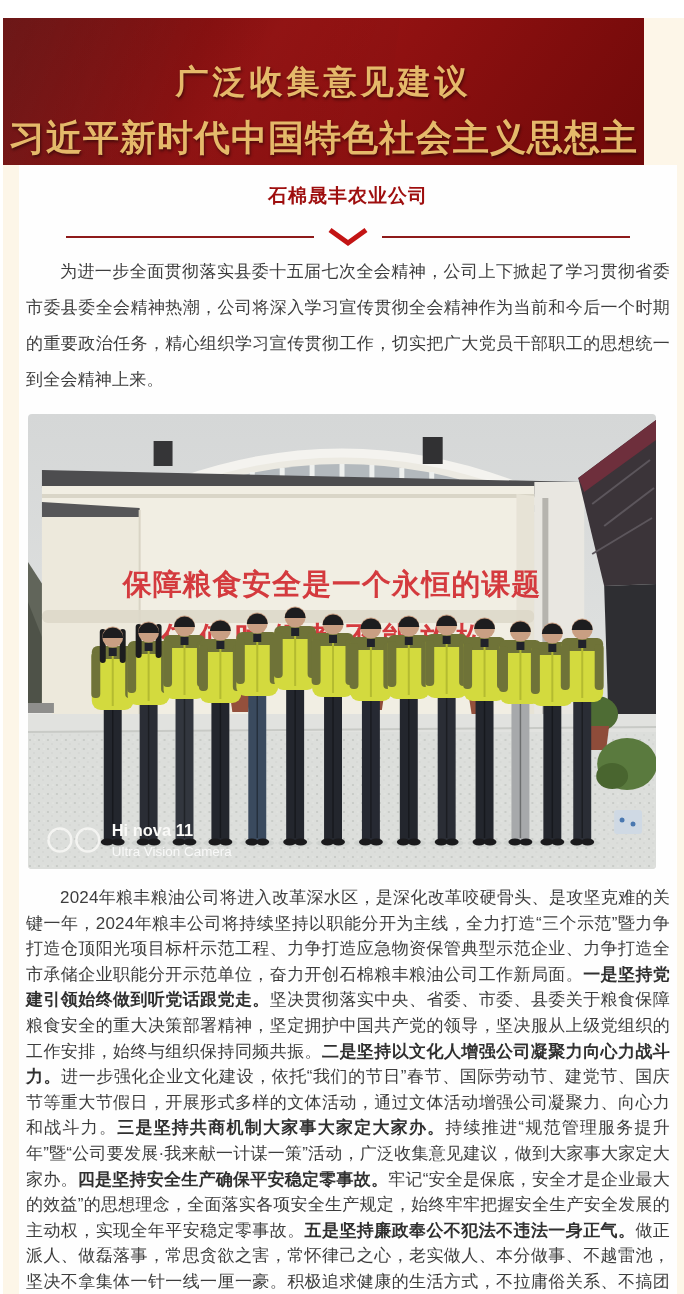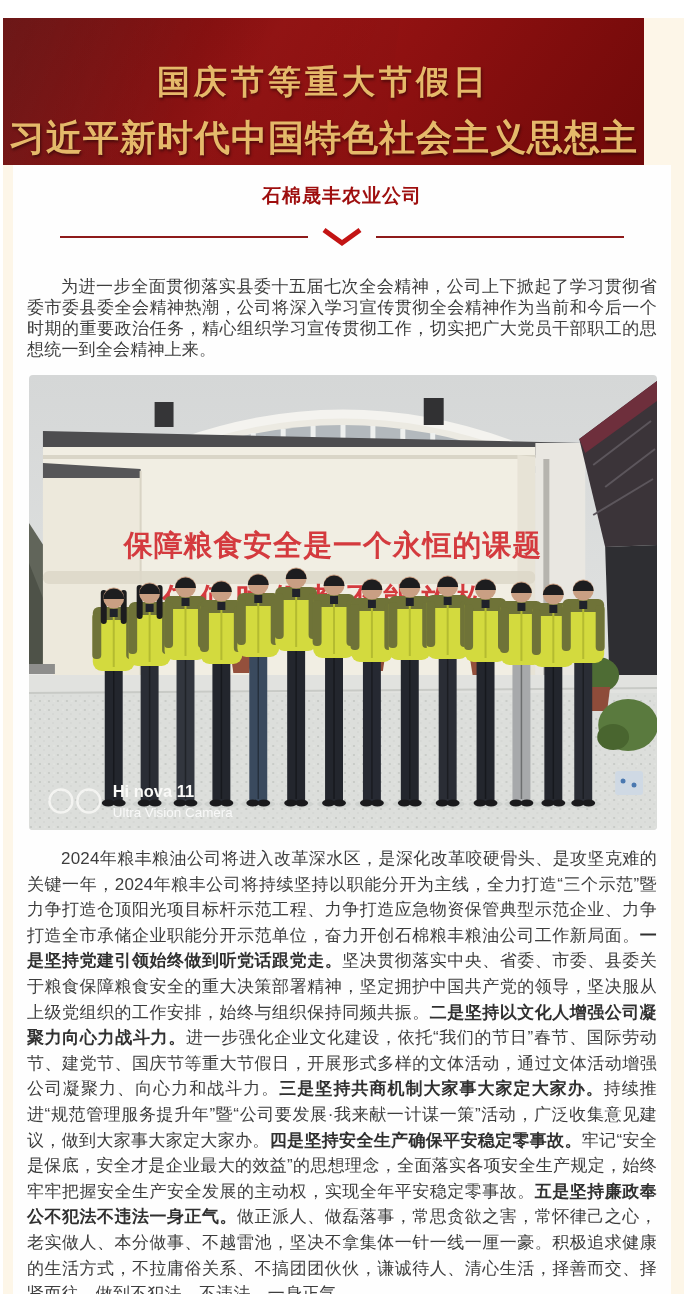--- a/index.html
+++ b/index.html
@@ -20,49 +20,49 @@
     overflow:hidden;
   }
   .banner::after{content:"";position:absolute;left:-10%;top:-40%;width:70%;height:180%;
     background:linear-gradient(100deg,rgba(0,0,0,.22),rgba(0,0,0,0));transform:rotate(8deg);}
   .banner-l1{position:relative;z-index:1;padding-top:42px;font-size:33px;letter-spacing:4px;
     text-shadow:1px 2px 3px rgba(0,0,0,.45);}
   .banner-l2{position:relative;z-index:1;margin-top:9px;font-size:36px;letter-spacing:1px;
     text-shadow:1px 2px 3px rgba(0,0,0,.45);}
   
   .card{
-    position:absolute;left:10px;top:147px;width:658px;height:1129px;
-    background:#fefefe;padding:0 14px;box-sizing:border-box;
+    position:absolute;left:16px;top:147px;width:658px;height:1129px;
+    background:#fefefe;padding:0 7px;box-sizing:border-box;
   }
   .title-block{margin-top:17px;text-align:center;color:#9e0e0e;}
   .title-line{font-size:19px;font-weight:bold;line-height:28px;letter-spacing:1px;}
   .divider{margin-top:17px;display:flex;align-items:center;justify-content:center;}
   .divider .rule{flex:0 0 248px;height:0;border-top:2px solid #8e1a1a;}
   .divider .chev{margin:0 13px;}
   .para{
     margin:0;color:#3d3d3d;font-size:17px;text-align:justify;
     text-indent:2em;letter-spacing:.2px;
   }
-  .para.p1{margin-top:29px;line-height:21px;}
+  .para.p1{margin-top:8px;line-height:36px;font-family:Liberation Mono, monospace;}
   .para.p2{margin-top:16px;line-height:25.6px;}
   .para .b{font-weight:bold;color:#303030;}
   figure.photo{margin:15px 0 0 2px;width:628px;height:455px;border-radius:4px;overflow:hidden;}
   figure.photo svg{display:block;}
   svg text{font-family:"Liberation Sans","DejaVu Sans",sans-serif;}
   .slogan{font-weight:bold;fill:#d43a3e;}
   .wm1{fill:#fafaf8;font-weight:bold;}
   .wm2{fill:#ffffff;opacity:.82;}
 </style>
 </head>
 <body>
 
 <div class="page-wrap">
 
   <div class="banner">
-    <div class="banner-l1">国庆节等重大节假日</div>
+    <div class="banner-l1">广泛收集意见建议</div>
     <div class="banner-l2">习近平新时代中国特色社会主义思想主题教育</div>
   </div>
 
   <div class="card">
 
     <div class="title-block">
       <div class="title-line">石棉晟丰农业公司</div>
     </div>
 
     <div class="divider">

